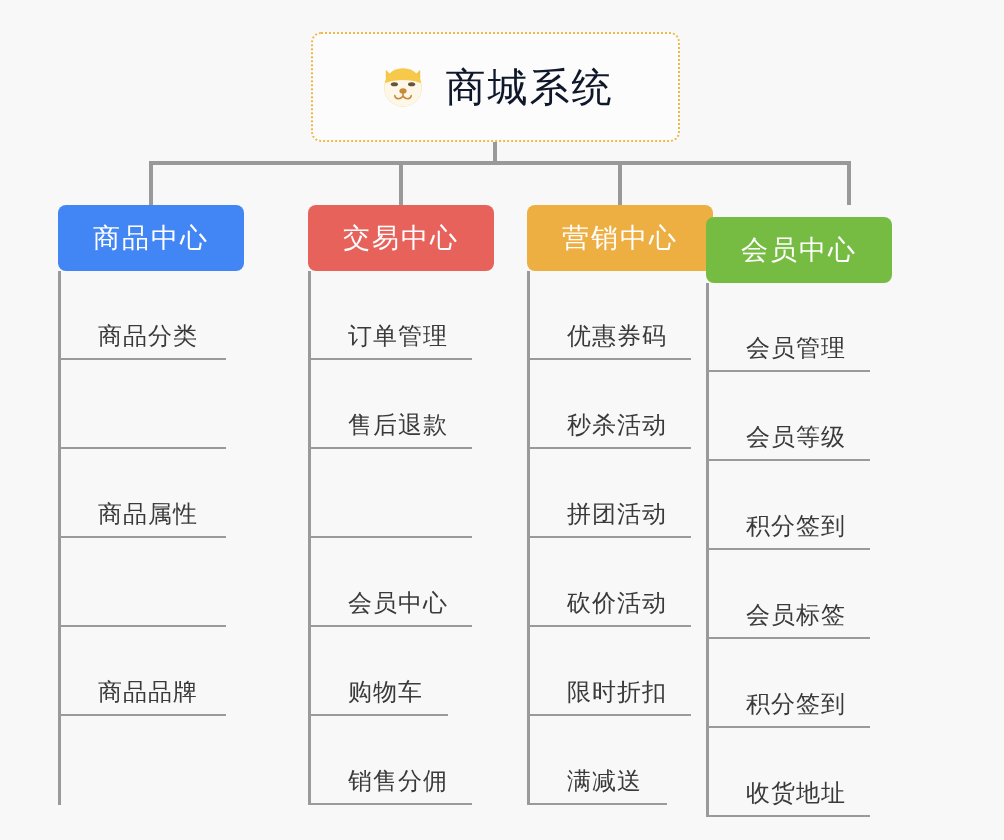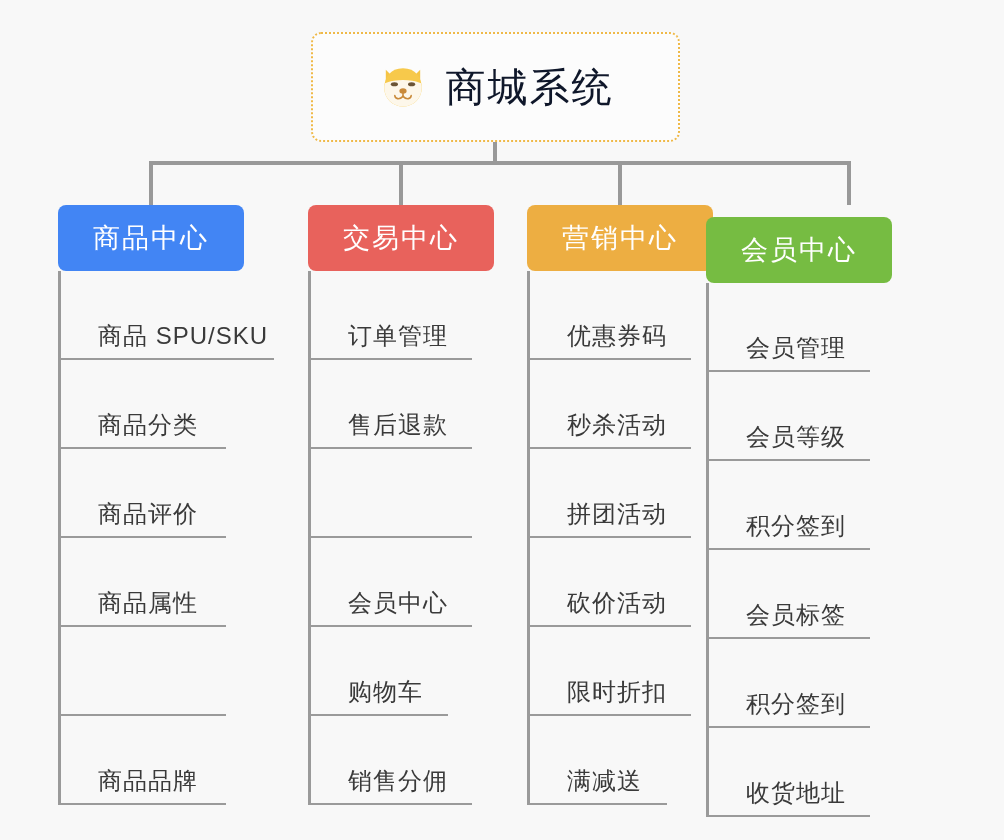--- a/index.html
+++ b/index.html
@@ -120,29 +120,24 @@
   <div class="conn conn-drop" style="left: 618px; background: rgb(153, 153, 153);"></div>
   <div class="conn conn-drop" style="left: 847px; background: rgb(153, 153, 153);"></div>
 
   <div class="col" id="col-0" style="left: 58px; width: 186px;">
     <div class="cat-box" style="background: rgb(66, 133, 244);">
       <span class="cat-label">商品中心</span>
     </div>
     <div class="leaves">
       <div class="spine" style="height: 534px;"></div>
       <div class="leaf">
-        <span class="leaf-label">商品 SPU/SKU</span>
-        <span class="leaf-underline" style="width: 216px;"></span>
-      </div>
-      <div class="leaf">
         <span class="leaf-label">商品分类</span>
         <span class="leaf-underline" style="width: 168px;"></span>
       </div>
       <div class="leaf">
-        <span class="leaf-label">商品评价</span>
         <span class="leaf-underline" style="width: 168px;"></span>
       </div>
       <div class="leaf">
         <span class="leaf-label">商品属性</span>
         <span class="leaf-underline" style="width: 168px;"></span>
       </div>
       <div class="leaf">
         <span class="leaf-underline" style="width: 168px;"></span>
       </div>
       <div class="leaf">

